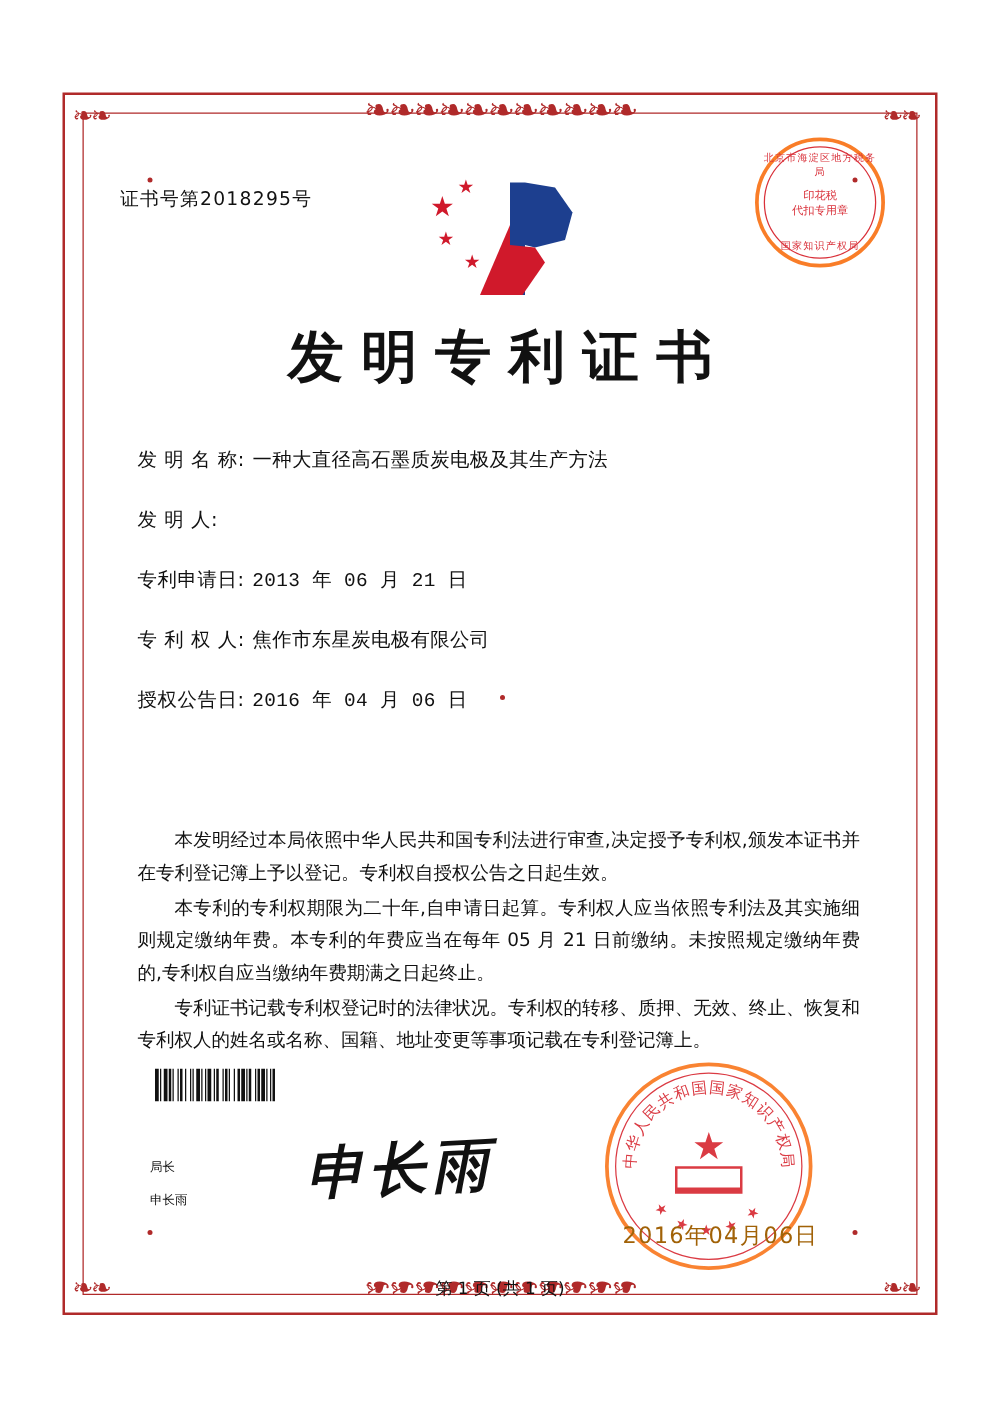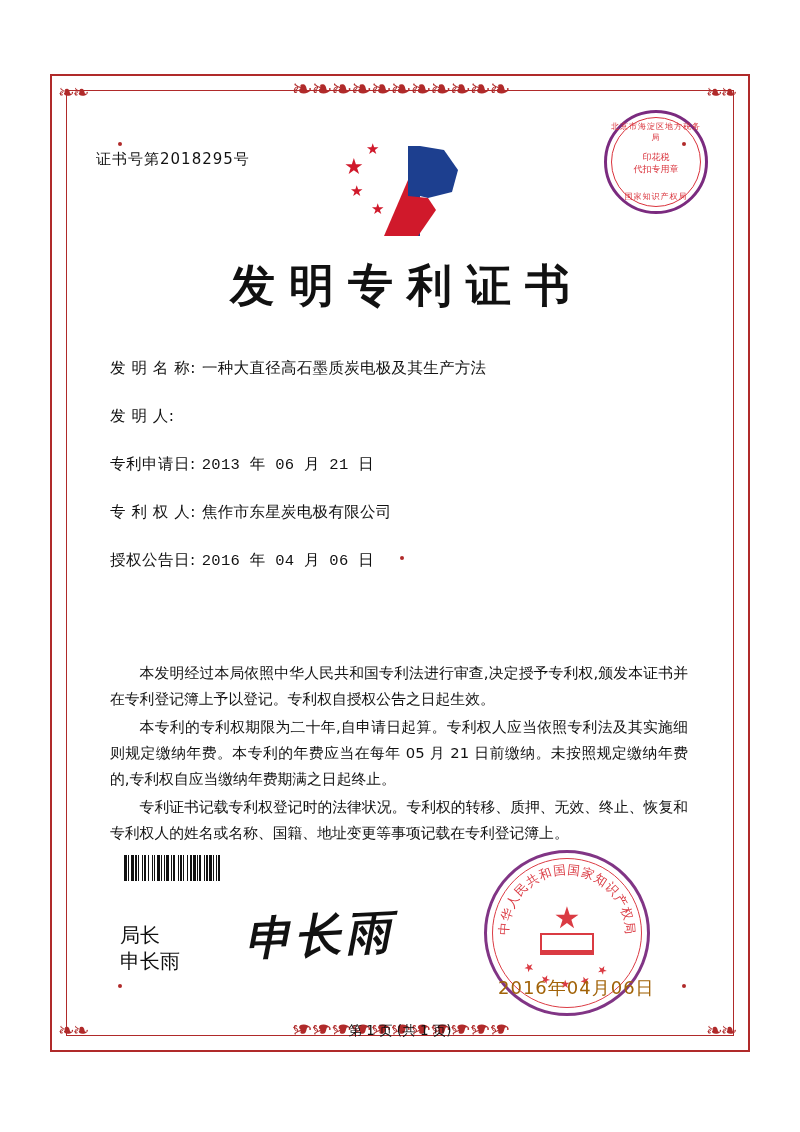--- a/index.html
+++ b/index.html
@@ -167,42 +167,42 @@
     background: #111;
     height: 100%;
     vertical-align: top;
   }
 
   
   .sig-label {
     position: absolute;
     left: 120px;
     top: 922px;
-    font-size: 20px;
+    font-size: 10px;
     line-height: 26px;
     color: #111;
   }
   .sig-hand {
     position: absolute;
     left: 245px;
     top: 905px;
     font-family: "DejaVu Serif", "Liberation Serif", serif;
     font-size: 46px;
     font-weight: bold;
     font-style: italic;
     color: #111;
     letter-spacing: 4px;
     transform: rotate(-3deg);
   }
 
   
   .seal {
     position: absolute;
     border-radius: 50%;
-    border: 3px solid #701a75;
+    border: 3px solid #f97316;
     color: #d6202a;
     box-sizing: border-box;
   }
   .seal-top {
     left: 604px;
     top: 110px;
     width: 104px;
     height: 104px;
     opacity: 0.92;
   }

